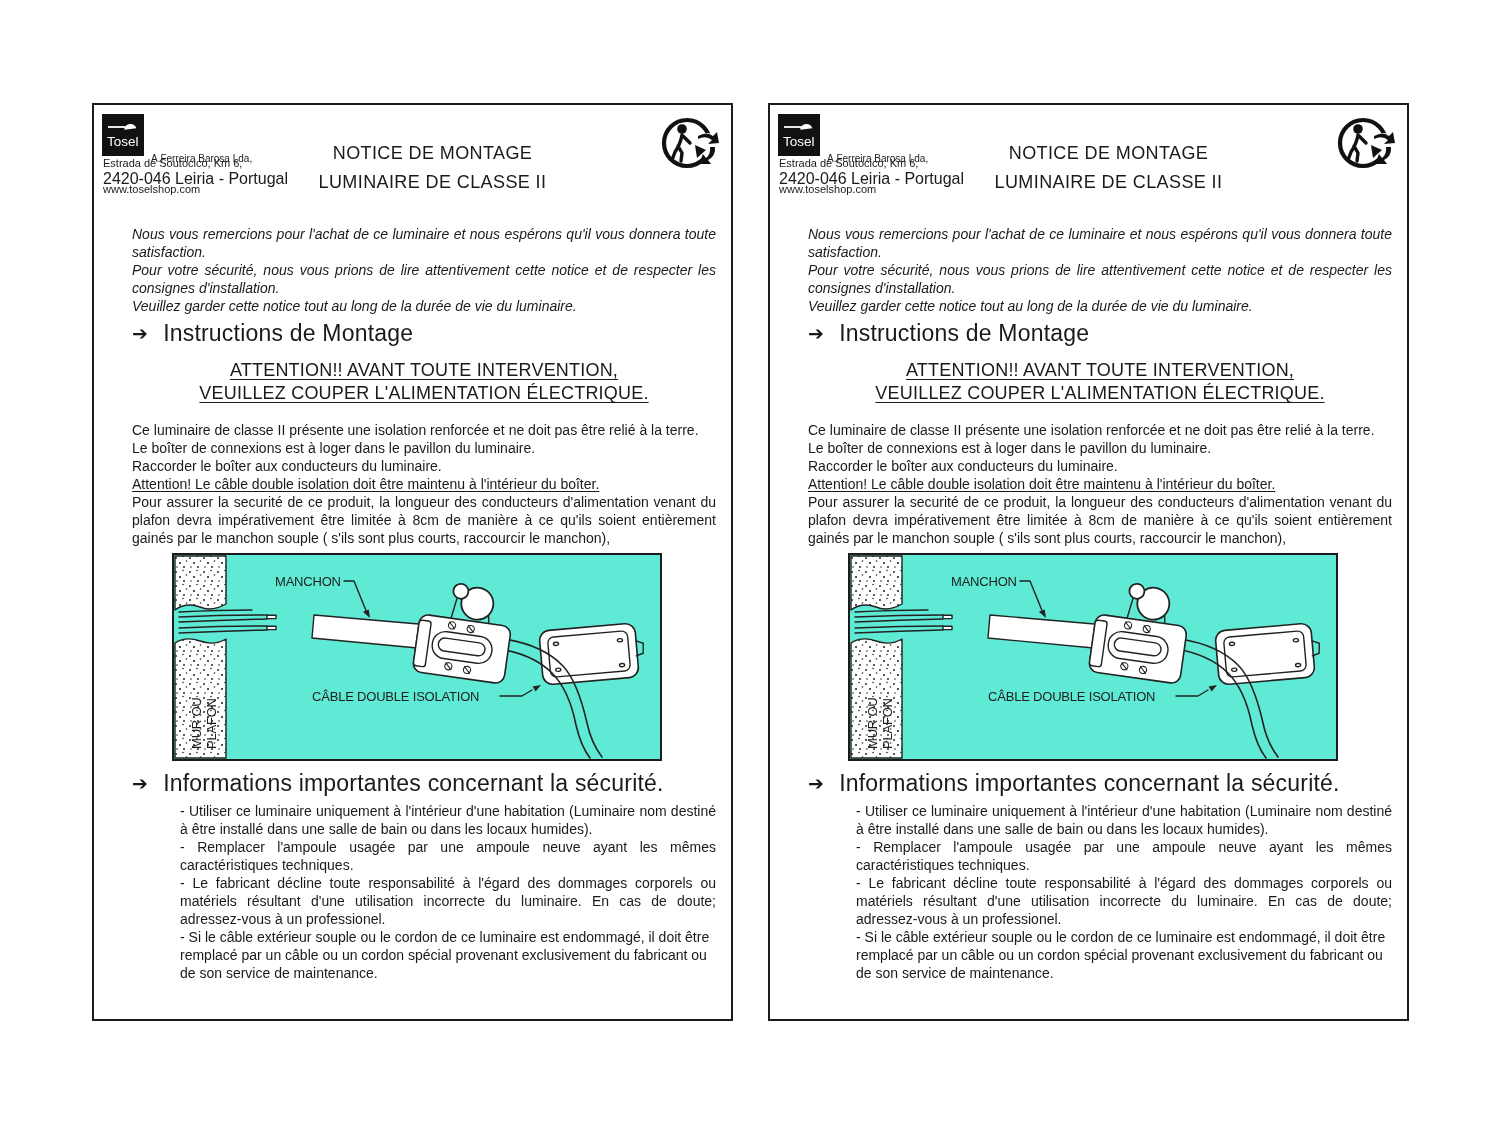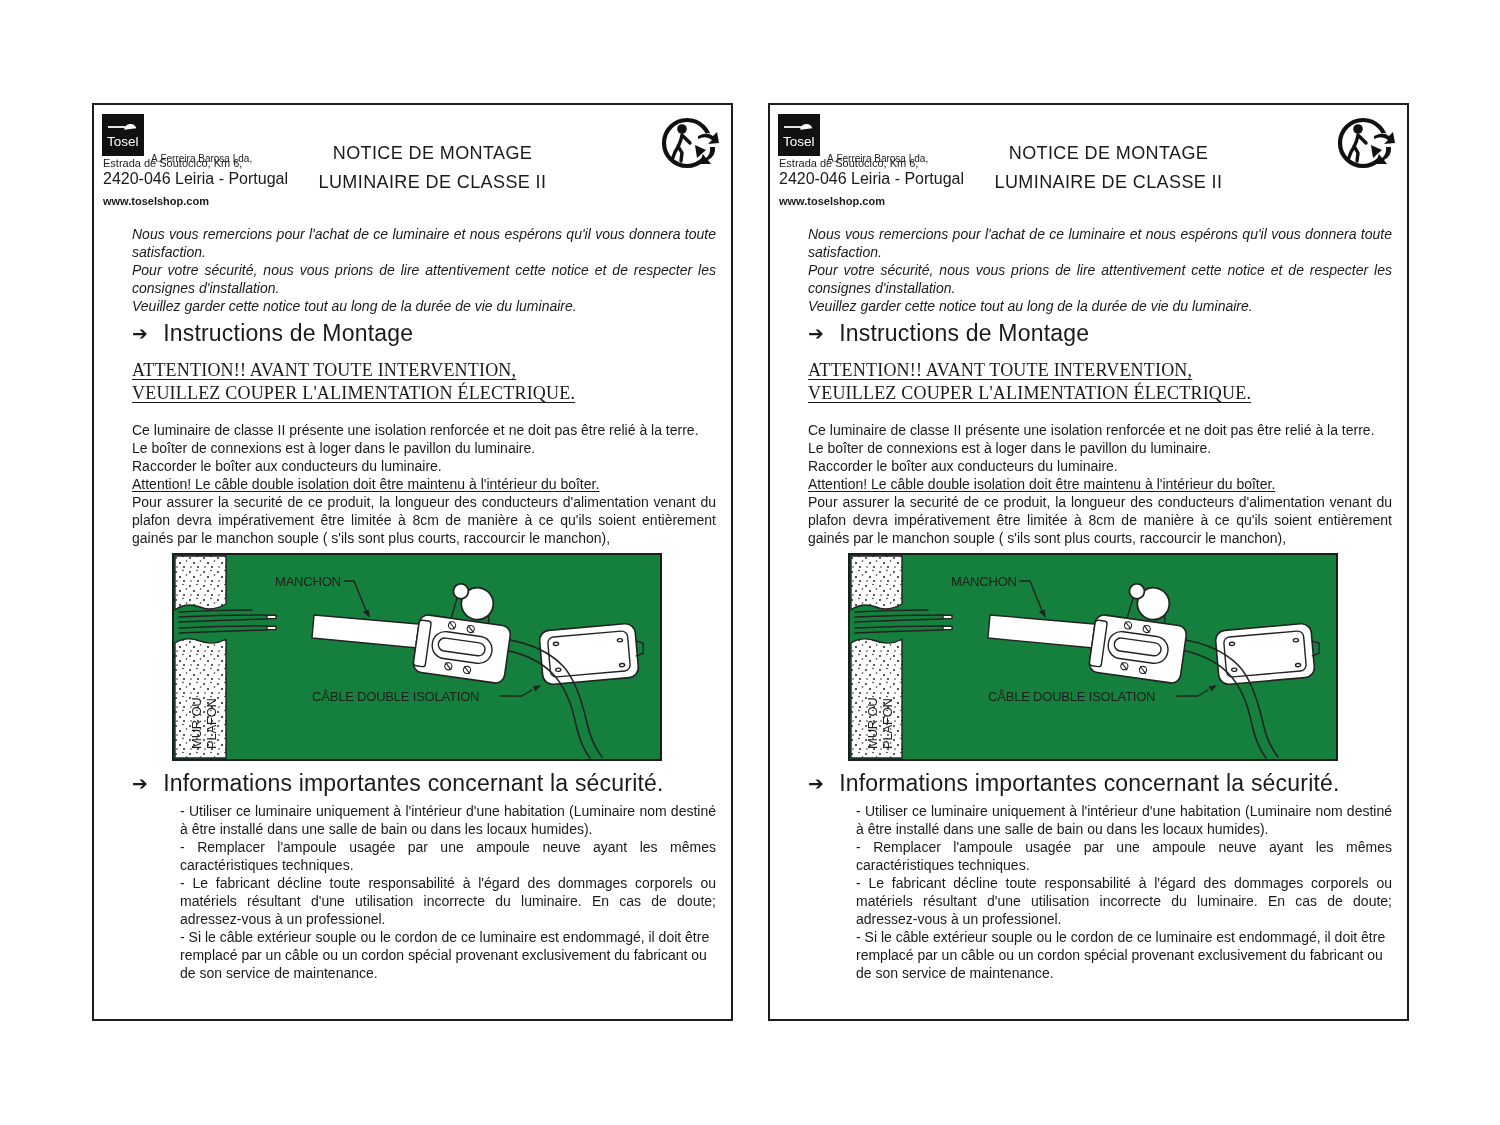--- a/index.html
+++ b/index.html
@@ -15,45 +15,45 @@
   .page{
     width:100%;height:100%;box-sizing:border-box;
     border:2px solid #1c1c1c;background:#fff;position:relative;overflow:hidden;
   }
   
   .hdr{position:relative;height:100px;}
   .logo{position:absolute;left:8px;top:9px;width:42px;height:42px;}
   .hdr-company{position:absolute;left:57px;top:48px;font-size:10px;white-space:nowrap;}
   .hdr-addr1{position:absolute;left:9px;top:52px;font-size:11px;white-space:nowrap;text-align:right;}
   .hdr-addr2{position:absolute;left:9px;top:65px;font-size:16px;white-space:nowrap;}
-  .hdr-web{position:absolute;left:9px;top:90px;font-size:11px;white-space:nowrap;font-weight:bold;}
+  .hdr-web{position:absolute;left:9px;top:78px;font-size:11px;white-space:nowrap;}
   .title{
     position:absolute;left:120px;right:80px;top:34px;text-align:center;
     font-size:18px;line-height:29px;letter-spacing:.4px;white-space:nowrap;
   }
   .triman{position:absolute;right:10px;top:9px;width:60px;height:58px;}
   
   .bodytext{padding:0 15px 0 38px;font-size:14px;line-height:18px;}
   .bodytext p{margin:0;}
   .just{text-align:justify;}
   .intro{margin-top:20px;font-style:italic;}
   .sect{margin:0;font-size:23px;font-weight:400;letter-spacing:.2px;display:flex;align-items:baseline;gap:15px;}
   .sect .arrow{font-size:19px;transform:translateY(-1px);}
   .sect1{margin-top:9px;}
   .sect2{margin-top:13px;}
   .warning{
-    margin-top:15px;font-size:18px;line-height:23px;
-    text-decoration:underline;text-underline-offset:3px;letter-spacing:.2px;font-family:Liberation Serif, serif;
+    margin-top:15px;text-align:center;font-size:18px;line-height:23px;
+    text-decoration:underline;text-underline-offset:3px;letter-spacing:.2px;
   }
   .pblock{margin-top:16px;}
   .attn{margin-top:10px;text-decoration:underline;text-underline-offset:2px;}
   .p4{margin-top:13px;}
   .diagram-box{
     margin:6px 0 0 40px;width:486px;height:204px;
-    border:2px solid #1c1c1c;box-sizing:content-box;background:#15803d;
+    border:2px solid #1c1c1c;box-sizing:content-box;background:#5eead4;
   }
   .diagram-box svg{display:block;}
   .list{margin-top:8px;margin-left:48px;}
   .figtext{font-size:13px;letter-spacing:-.2px;fill:#1e1e1e;font-family:"Liberation Sans","DejaVu Sans",sans-serif;}
 </style>
 </head>
 <body>
 
 <svg width="0" height="0" style="position:absolute" aria-hidden="true">
   <defs>

